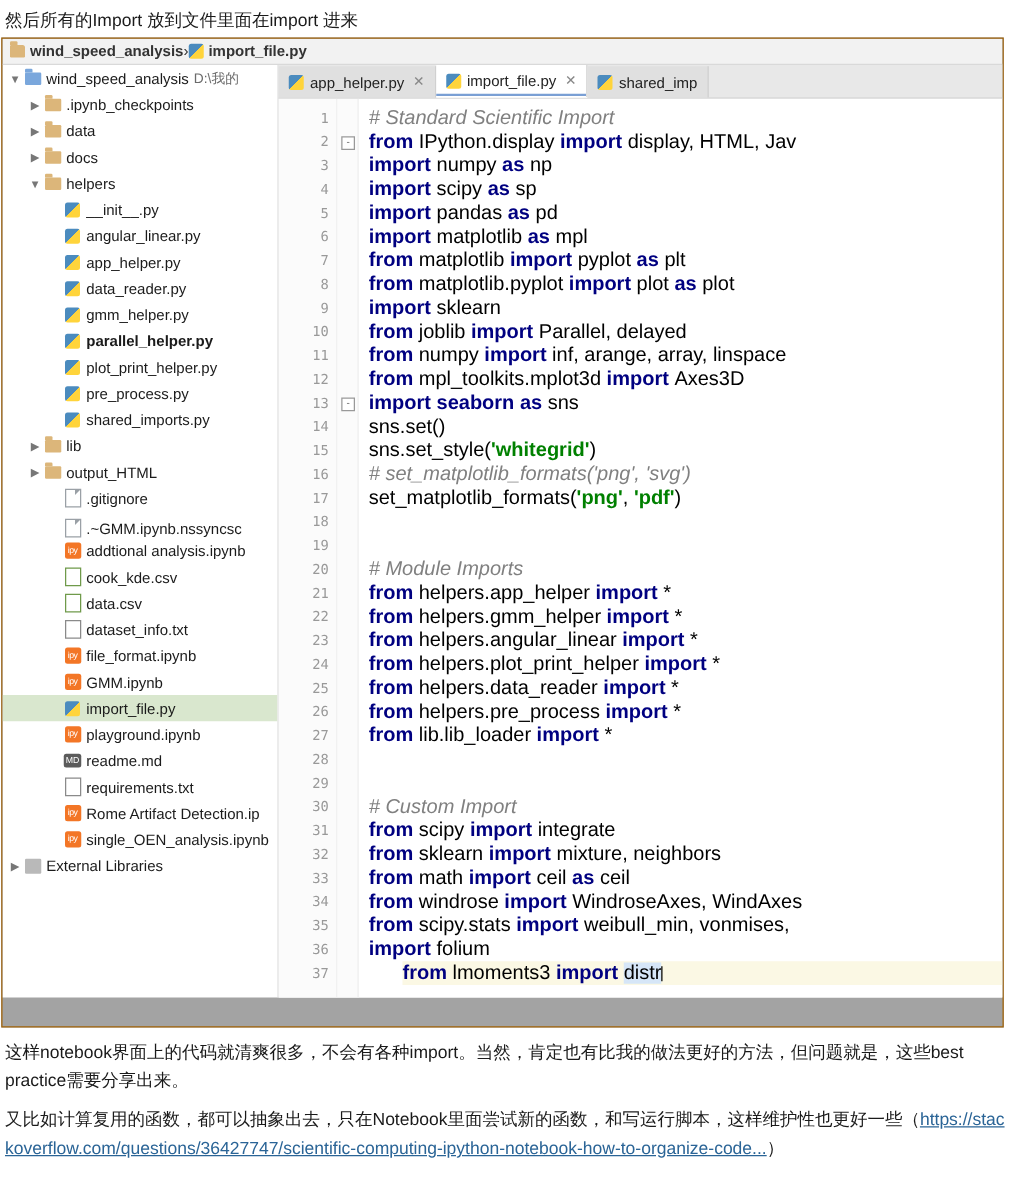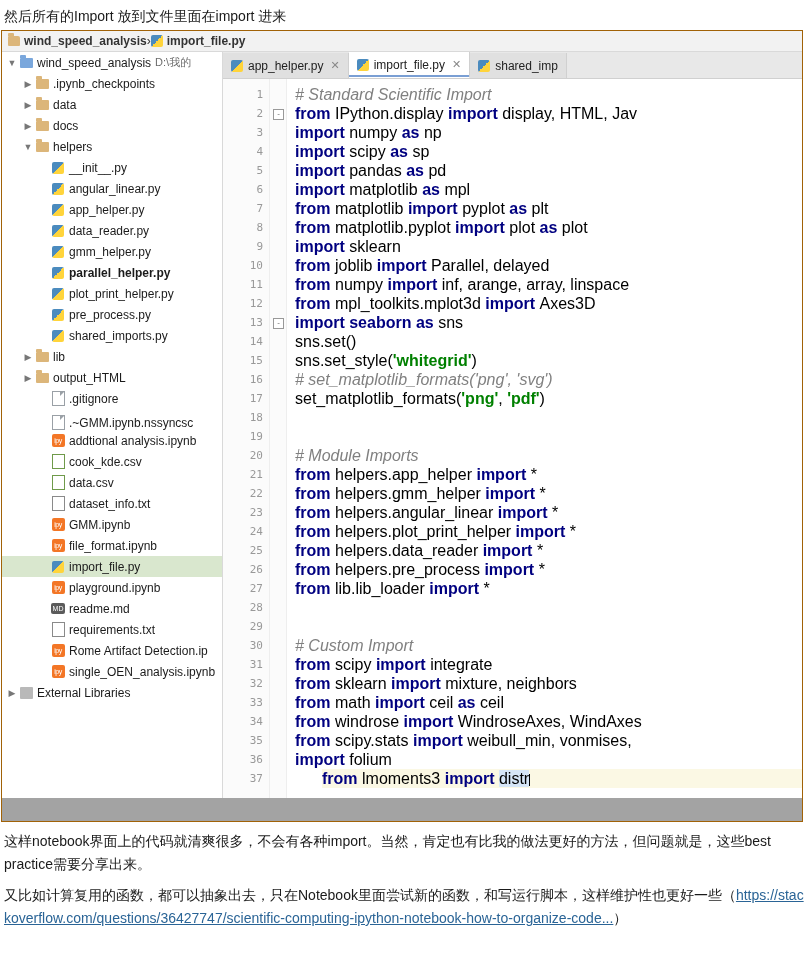--- a/index.html
+++ b/index.html
@@ -254,28 +254,28 @@
             <span class="ico">
               <span class="ico-txt"></span>
             </span>
             <span class="lbl">dataset_info.txt</span>
           </div>
           <div class="row" style="padding-left: 36px;">
             <span class="arrow"></span>
             <span class="ico">
               <span class="ico-nb">ipy</span>
             </span>
+            <span class="lbl">file_format.ipynb</span>
+          </div>
+          <div class="row" style="padding-left: 36px;">
+            <span class="arrow"></span>
+            <span class="ico">
+              <span class="ico-nb">ipy</span>
+            </span>
             <span class="lbl">GMM.ipynb</span>
-          </div>
-          <div class="row" style="padding-left: 36px;">
-            <span class="arrow"></span>
-            <span class="ico">
-              <span class="ico-nb">ipy</span>
-            </span>
-            <span class="lbl">file_format.ipynb</span>
           </div>
           <div class="row sel" style="padding-left: 36px;">
             <span class="arrow"></span>
             <span class="ico">
               <span class="ico-py"></span>
             </span>
             <span class="lbl">import_file.py</span>
           </div>
           <div class="row" style="padding-left: 36px;">
             <span class="arrow"></span>

